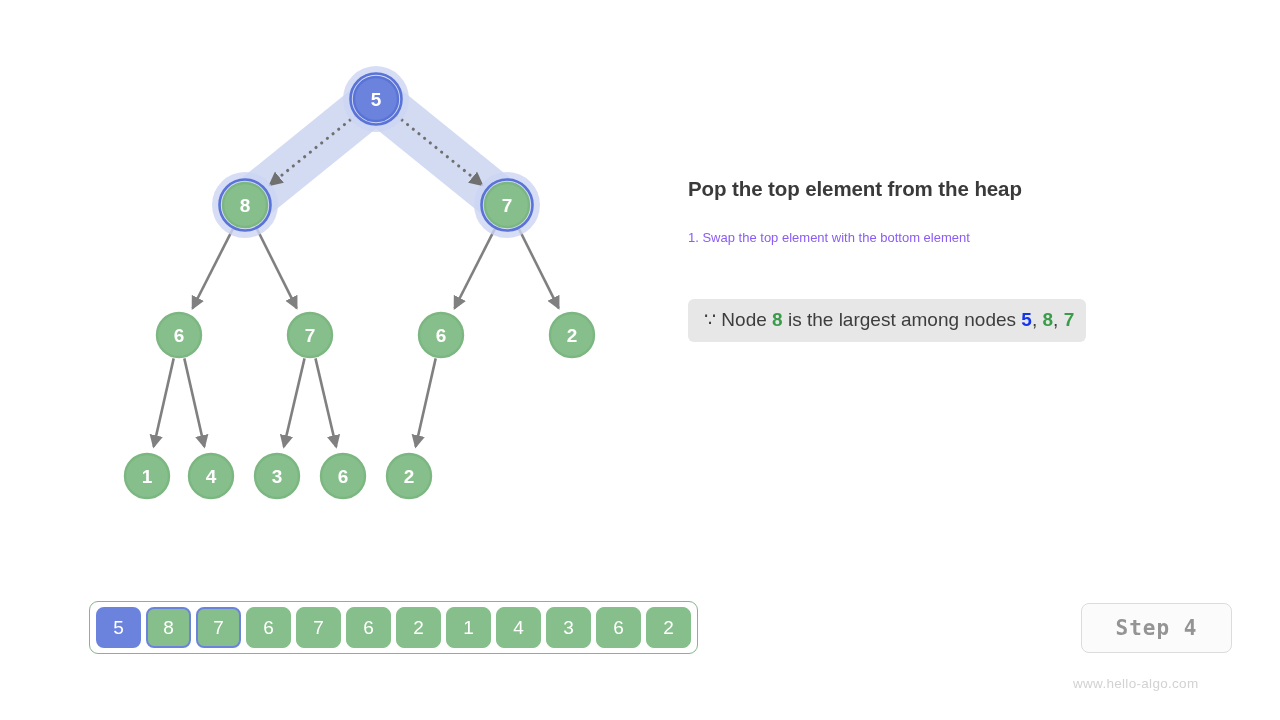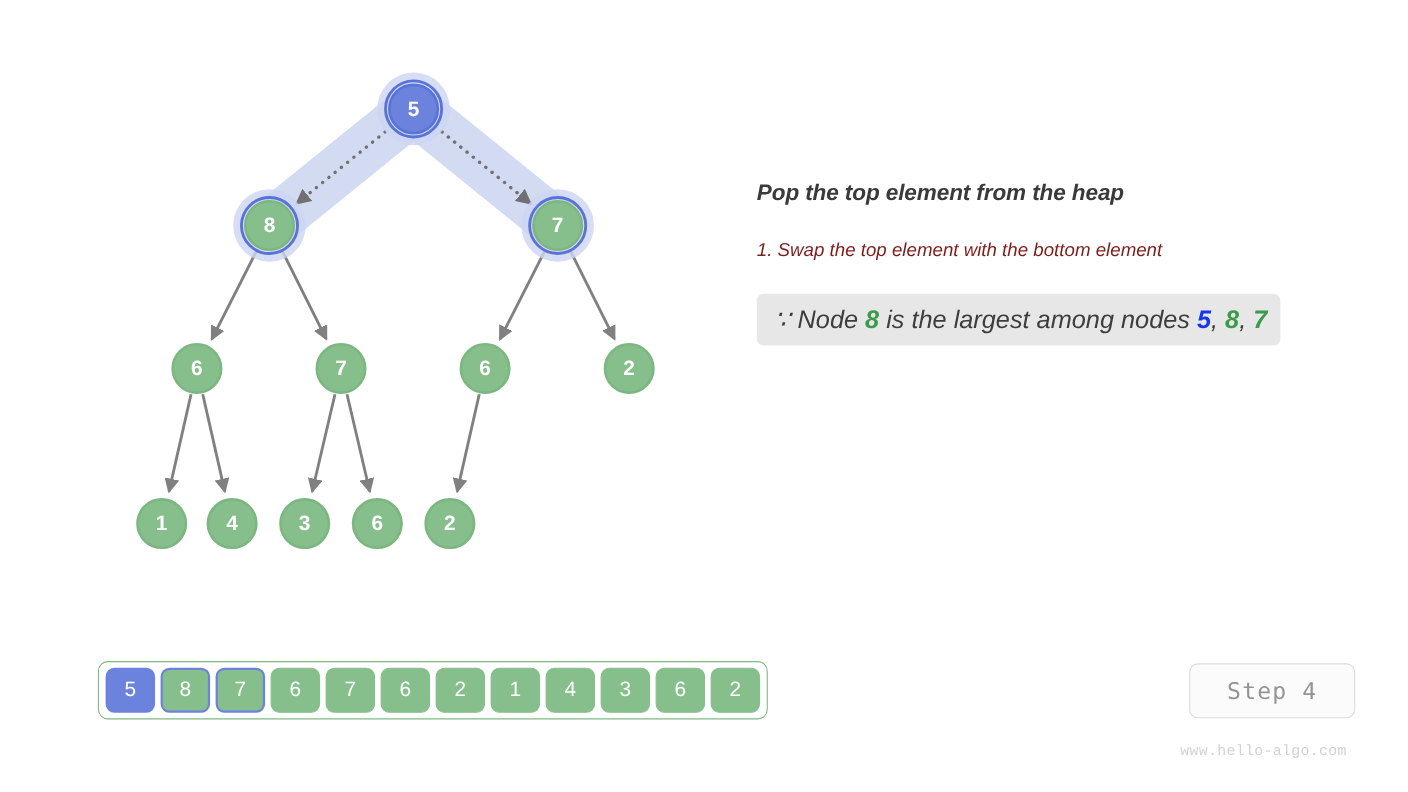--- a/index.html
+++ b/index.html
@@ -19,48 +19,48 @@
     position: absolute;
     left: 0;
     top: 0;
     width: 680px;
     height: 560px;
   }
   
   .panel {
     position: absolute;
     left: 688px;
-    top: 164px;
+    top: 177px;
     width: 540px;
-    font-style: italic;
   }
   .panel-title {
     font-size: 20.5px;
     font-weight: bold;
     color: #3a3a3a;
     letter-spacing: -0.1px;
     margin: 0 0 28px 0;
     line-height: 1.2;
   }
   .step-line {
-    font-size: 17px;
-    color: #7f1d1d;
+    font-size: 13px;
+    color: #8b5cf6;
     margin: 0 0 29px 0;
     line-height: 1.25;
     white-space: nowrap;
   }
   .note-box {
     display: inline-block;
     background: #e7e7e7;
     border-radius: 6px;
     padding: 10px 12px 11px 16px;
-    font-size: 23px;
+    font-size: 19px;
     color: #3d3d3d;
     line-height: 1.15;
     white-space: nowrap;
+    margin-top: 24px;
   }
   .note-box .nb-green { color: #3a9c4a; font-weight: bold; }
   .note-box .nb-sym   { letter-spacing: 0px; }
 
   
   .array-wrap {
     position: absolute;
     left: 89px;
     top: 601px;
     border: 1.6px solid #81b887;
@@ -102,29 +102,29 @@
     width: 149px;
     height: 48px;
     border: 1.4px solid #dcdcdc;
     border-radius: 8px;
     background: #fbfbfb;
     display: flex;
     align-items: center;
     justify-content: center;
     font-family: "DejaVu Sans Mono", monospace;
     font-size: 21px;
-    font-weight: normal;
+    font-weight: bold;
     color: #949494;
     letter-spacing: 1px;
   }
   .watermark {
     position: absolute;
     left: 1073px;
     top: 676px;
-    font-family: Liberation Mono, monospace;
+    font-family: Liberation Sans, sans-serif;
     font-size: 13.5px;
     color: #d2d2d2;
     letter-spacing: 0.3px;
   }
 </style>
 </head>
 <body>
 
 <svg id="tree-canvas" viewBox="0 0 680 560" xmlns="http://www.w3.org/2000/svg">
   <defs>

